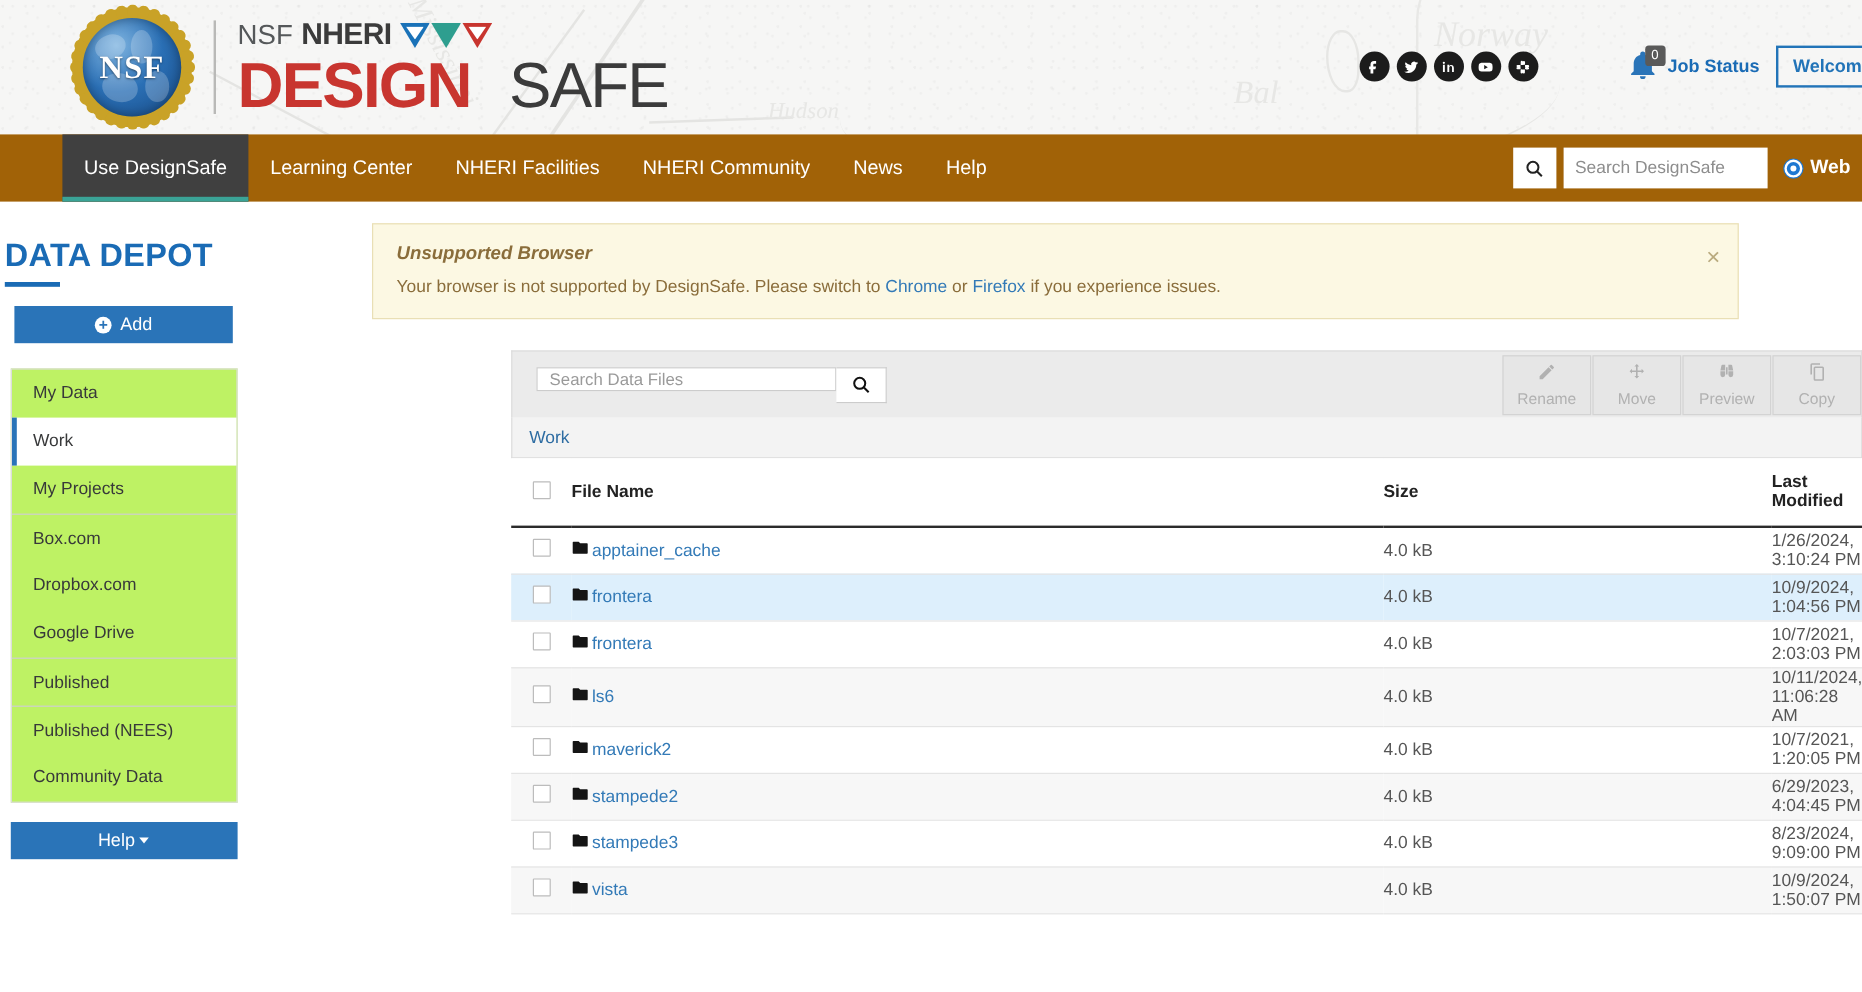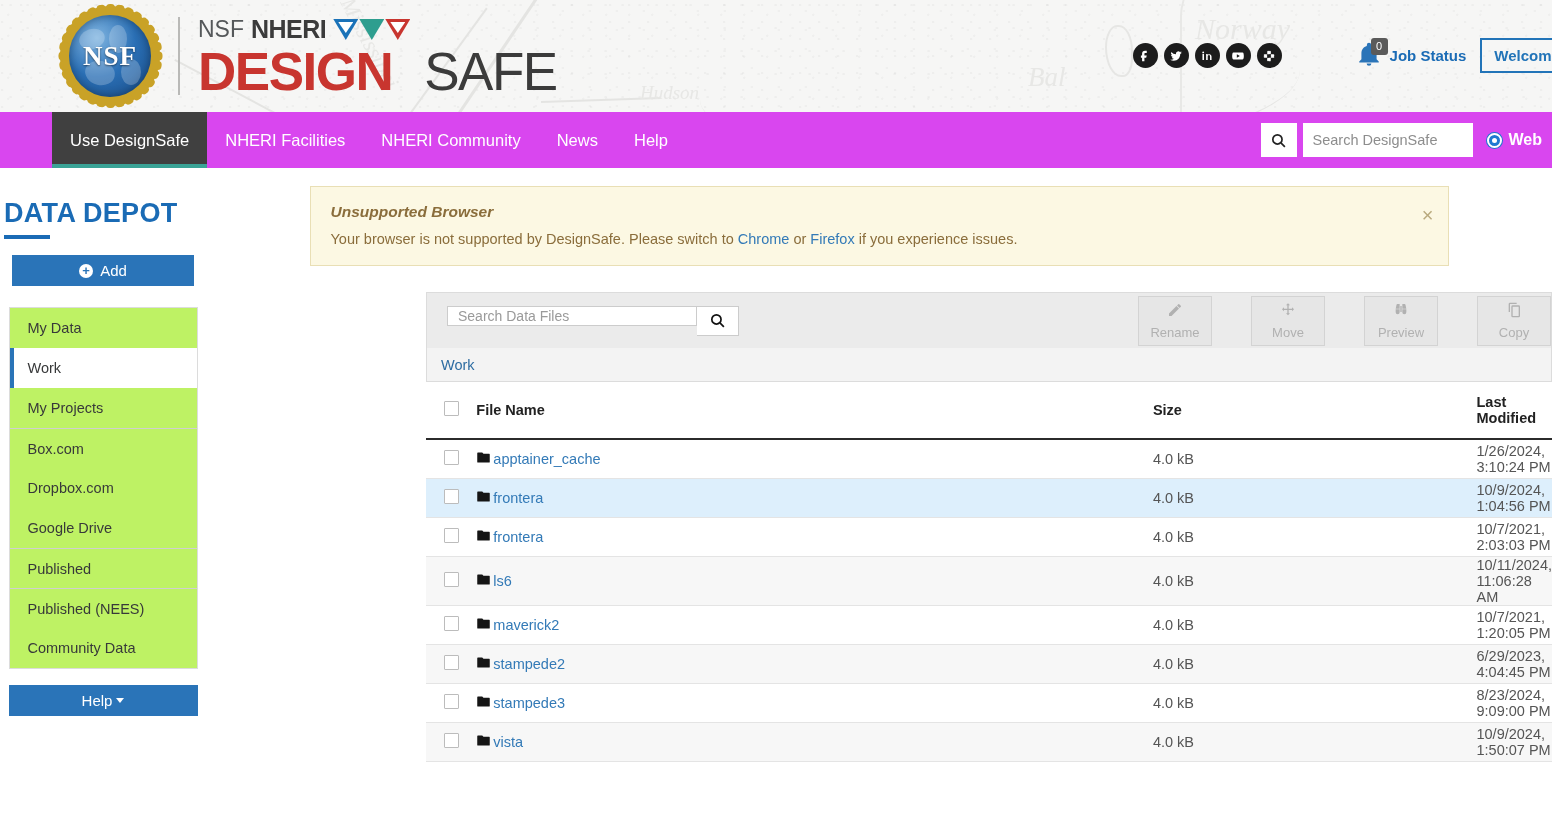--- a/index.html
+++ b/index.html
@@ -128,21 +128,21 @@
   }
   .job-label { color: #1a6bb5; font-weight: bold; font-size: 15px; }
   .welcome-btn {
     border: 2px solid #2274b8; color: #2274b8; background: transparent;
     font-weight: bold; font-size: 15px; padding: 7px 12px; cursor: pointer;
     white-space: nowrap; margin-right: -26px;
   }
 
   
   .navbar {
-    height: 56px; background: #d946ef; display: flex; align-items: center;
+    height: 56px; background: #a16207; display: flex; align-items: center;
     position: relative;
   }
   .nav-items { display: flex; align-items: center; height: 100%; padding-left: 52px; }
   .nav-item {
     color: #ffffff; font-size: 16.5px; padding: 0 18px; height: 100%;
     display: flex; align-items: center; cursor: pointer; position: relative;
     white-space: nowrap;
   }
   .nav-item.active { background: #404040; }
   .nav-item.active::after {
@@ -257,21 +257,21 @@
   .ds-search-btn {
     width: 42px; height: 30px; background: #ffffff; border: 1px solid #cccccc;
     border-left: none; cursor: pointer; display: flex; align-items: center;
     justify-content: center;
   }
   .tool-group { position: absolute; right: 0; display: flex; gap: 1px; }
   .tool-btn {
     width: 74px; height: 50px; background: #e6e6e6; border: 1px solid #d3d3d3;
     color: #b1b1b1; display: flex; flex-direction: column; align-items: center;
     justify-content: center; gap: 4px; font-size: 13px; cursor: not-allowed;
-    font-family: "Liberation Sans", sans-serif; flex-shrink: 0; margin-left: 38px;
+    font-family: "Liberation Sans", sans-serif; flex-shrink: 0;
   }
   .tool-btn svg { fill: #b1b1b1; }
 
   .breadcrumb {
     background: #f3f3f3; border: 1px solid #dcdcdc; border-top: none;
     height: 34px; display: flex; align-items: center; padding-left: 14px;
   }
   .breadcrumb a { color: #2d6ca2; font-size: 14.5px; text-decoration: none; cursor: pointer; }
 
   .ftable { width: 100%; border-collapse: collapse; background: #ffffff; }
@@ -399,20 +399,23 @@
     </div>
 
     <button class="welcome-btn">Welcome,</button>
   </div>
 </div>
 
 <div class="navbar">
   <div class="nav-items" id="nav-items">
       <div class="nav-item active">
         <span>Use DesignSafe</span>
+      </div>
+      <div class="nav-item">
+        <span>Learning Center</span>
       </div>
       <div class="nav-item">
         <span>NHERI Facilities</span>
       </div>
       <div class="nav-item">
         <span>NHERI Community</span>
       </div>
       <div class="nav-item">
         <span>News</span>
       </div>

